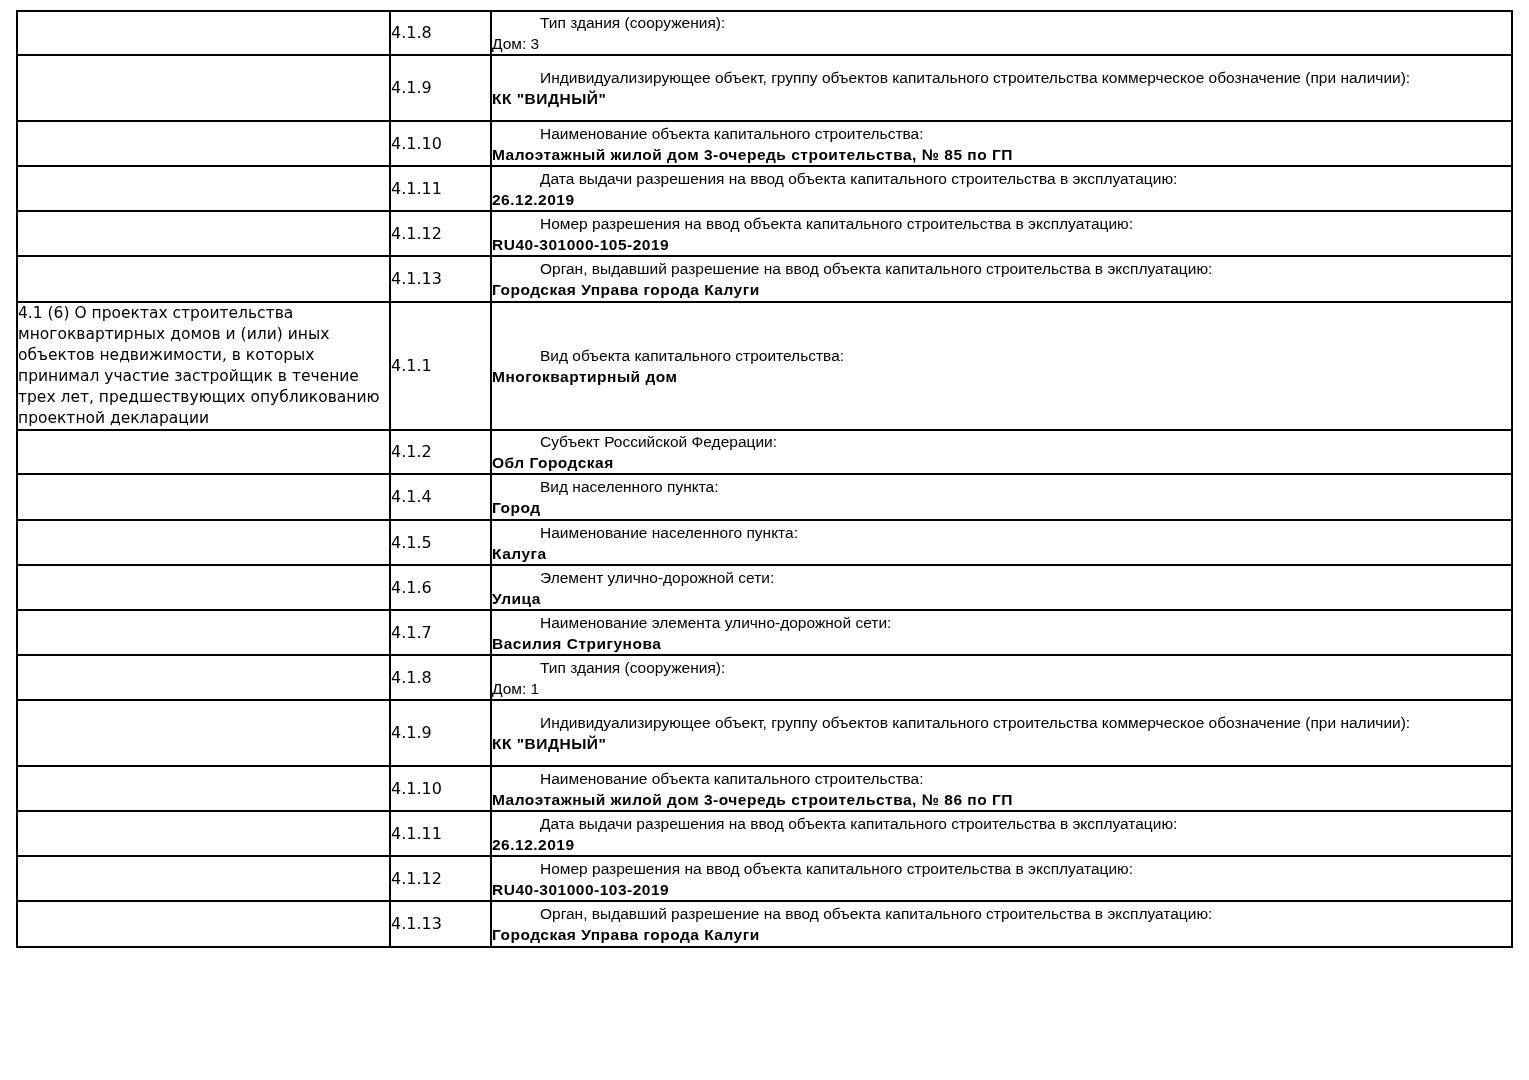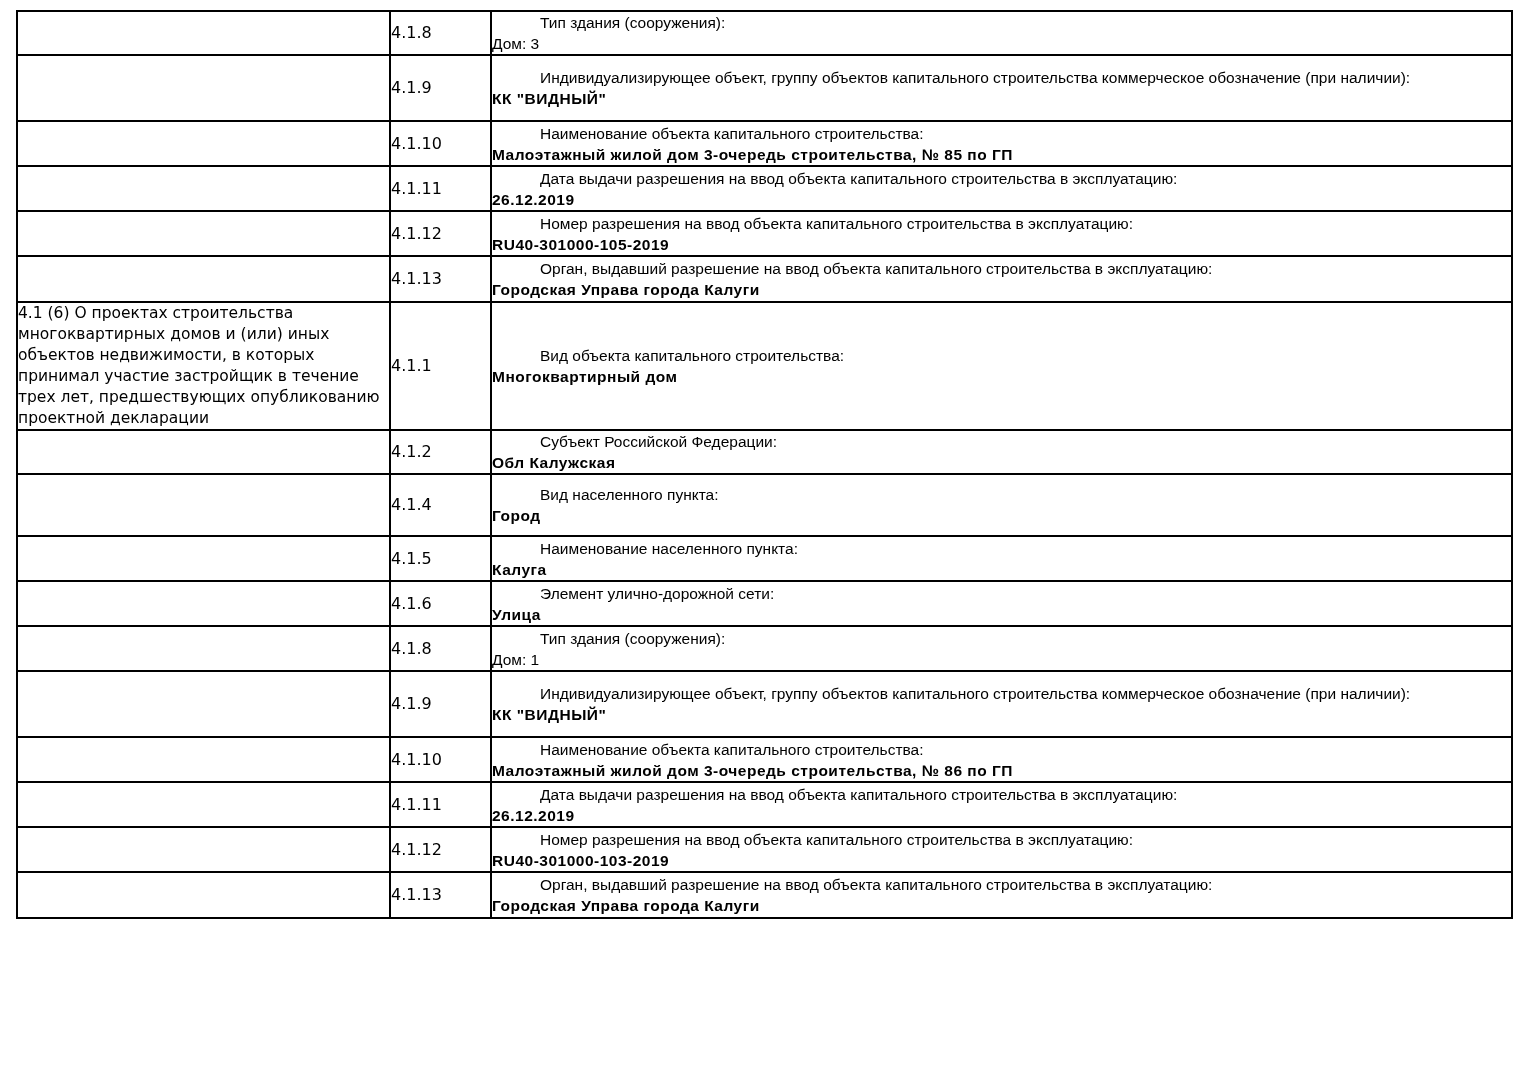--- a/index.html
+++ b/index.html
@@ -127,24 +127,24 @@
         <td class="col-content">
           <div class="item-label">Вид объекта капитального строительства:</div>
           <div class="item-value v-bold">Многоквартирный дом</div>
         </td>
       </tr>
       <tr style="height: 28px;">
         <td class="col-section"></td>
         <td class="col-num">4.1.2</td>
         <td class="col-content">
           <div class="item-label">Субъект Российской Федерации:</div>
-          <div class="item-value v-bold">Обл Калужская</div>
-        </td>
-      </tr>
-      <tr style="height: 62px;">
+          <div class="item-value v-bold">Обл Городская</div>
+        </td>
+      </tr>
+      <tr style="height: 46px;">
         <td class="col-section"></td>
         <td class="col-num">4.1.4</td>
         <td class="col-content">
           <div class="item-label">Вид населенного пункта:</div>
           <div class="item-value v-bold">Город</div>
         </td>
       </tr>
       <tr style="height: 45px;">
         <td class="col-section"></td>
         <td class="col-num">4.1.5</td>
@@ -152,20 +152,28 @@
           <div class="item-label">Наименование населенного пункта:</div>
           <div class="item-value v-bold">Калуга</div>
         </td>
       </tr>
       <tr style="height: 45px;">
         <td class="col-section"></td>
         <td class="col-num">4.1.6</td>
         <td class="col-content">
           <div class="item-label">Элемент улично-дорожной сети:</div>
           <div class="item-value v-bold">Улица</div>
+        </td>
+      </tr>
+      <tr style="height: 45px;">
+        <td class="col-section"></td>
+        <td class="col-num">4.1.7</td>
+        <td class="col-content">
+          <div class="item-label">Наименование элемента улично-дорожной сети:</div>
+          <div class="item-value v-bold">Василия Стригунова</div>
         </td>
       </tr>
       <tr style="height: 45px;">
         <td class="col-section"></td>
         <td class="col-num">4.1.8</td>
         <td class="col-content">
           <div class="item-label">Тип здания (сооружения):</div>
           <div class="item-value">Дом: 1</div>
         </td>
       </tr>

